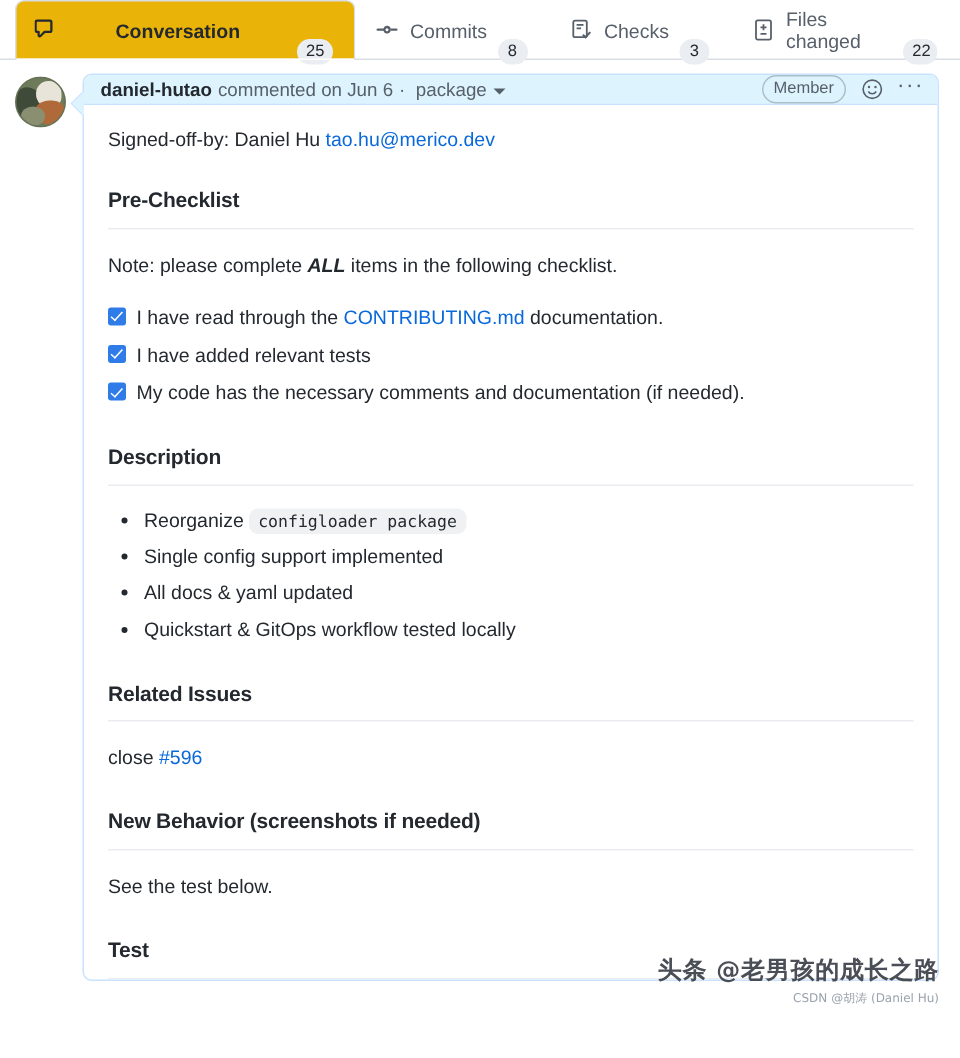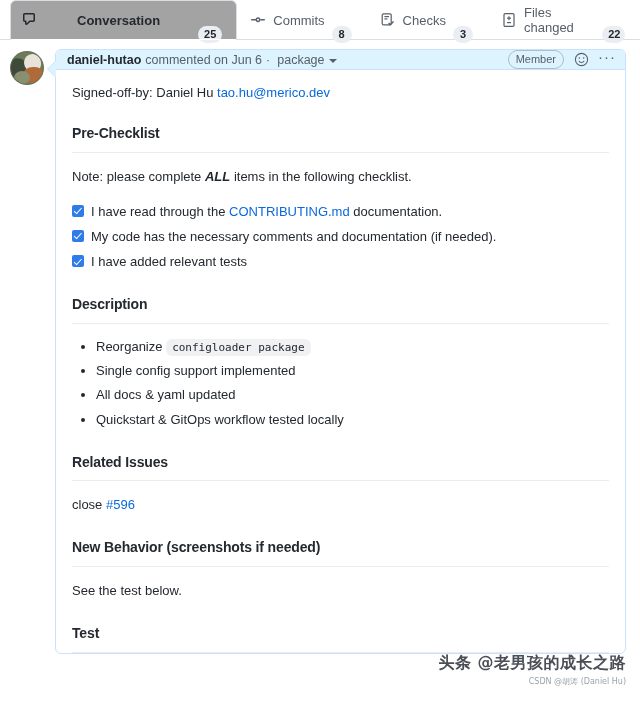--- a/index.html
+++ b/index.html
@@ -35,21 +35,21 @@
     font-size: 13px;
     color: #57606a;
     cursor: pointer;
     position: relative;
     background: transparent;
     border: 1px solid transparent;
     border-bottom: none;
     border-radius: 6px 6px 0 0;
   }
   .tab.active {
-    background: #a3a3a3;
+    background: #eab308;
     border-color: #d8dee4;
     color: #24292f;
     font-weight: bold;
     z-index: 2;
     gap: 38px;
   }
   .tab.active::after {
     content: "";
     position: absolute;
     left: 0; right: 0; bottom: -1px;
@@ -61,21 +61,21 @@
     width: 16px; height: 16px;
     align-items: center; justify-content: center;
     color: #57606a;
   }
   .tab.active .tab-icon { color: #24292f; }
   .tab .counter {
     display: inline-block;
     min-width: 20px;
     padding: 1px 6px;
     font-size: 11px;
-    font-weight: bold;
+    font-weight: normal;
     line-height: 15px;
     text-align: center;
     color: #24292f;
     background: #eaeef2;
     border-radius: 2em;
     margin-top: 28px;
   }
 
   
   .comment-wrap {
@@ -272,21 +272,21 @@
     border-width: 0 1.7px 1.7px 0;
     transform: rotate(42deg);
   }
 
   em.strong-ital { font-weight: bold; font-style: italic; }
 
   
   .watermark {
     position: absolute;
     right: 14px;
-    bottom: 18px;
+    bottom: 34px;
     text-align: right;
     pointer-events: none;
     z-index: 20;
     margin-left: 38px;
   }
   .watermark .wm-main {
     font-family: "DejaVu Sans", sans-serif;
     font-size: 16px;
     font-weight: bold;
     color: #3b4048;
@@ -412,25 +412,25 @@
           <li>
             <span class="cbx"></span>
             <span>
               <span>I have read through the</span>
               <a>CONTRIBUTING.md</a>
               <span>documentation.</span>
             </span>
           </li>
           <li>
             <span class="cbx"></span>
-            <span>My code has the necessary comments and documentation (if needed).</span>
+            <span>I have added relevant tests</span>
           </li>
           <li>
             <span class="cbx"></span>
-            <span>I have added relevant tests</span>
+            <span>My code has the necessary comments and documentation (if needed).</span>
           </li>
         </ul>
 
         <h2>Description</h2>
 
         <ul class="md-list">
           <li>
             <span>Reorganize</span>
             <code class="inline">configloader package</code>
           </li>

